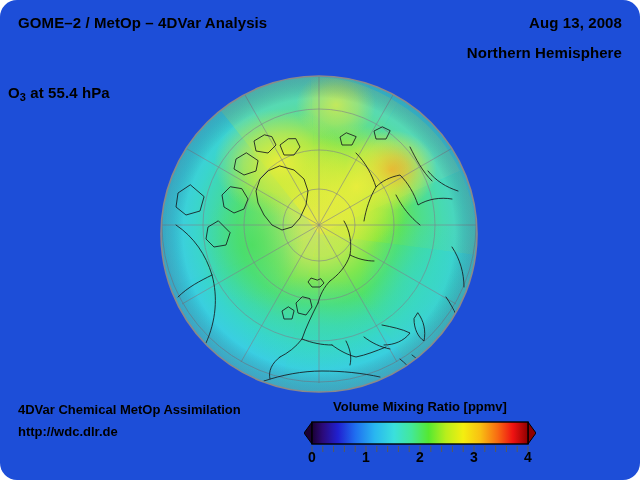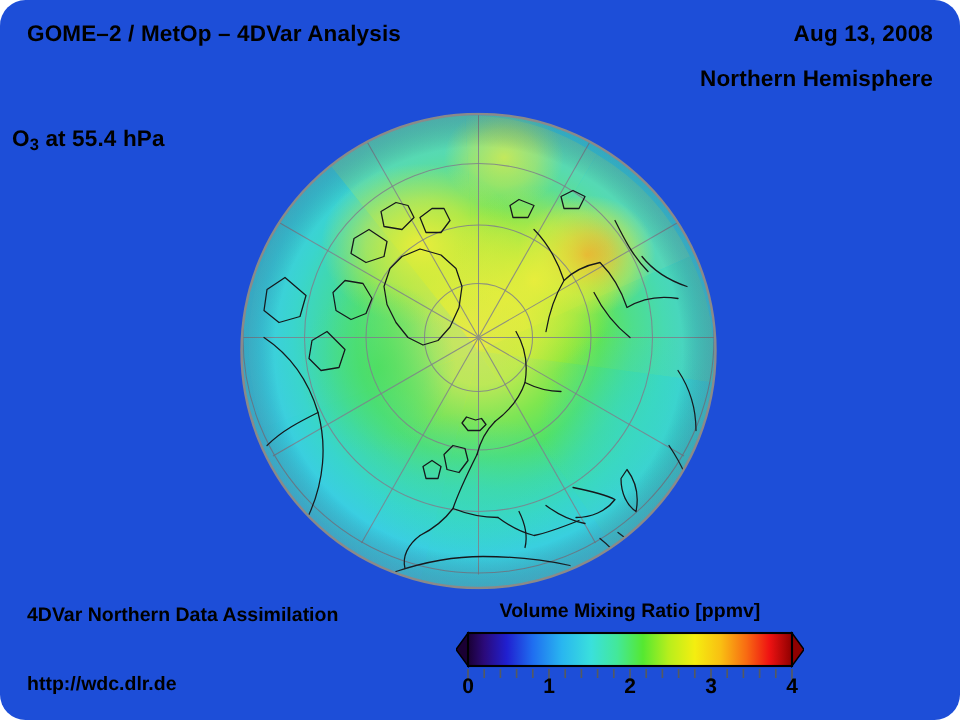--- a/index.html
+++ b/index.html
@@ -57,21 +57,21 @@
   
   .foot {
     position: absolute;
     left: 18px;
     font-weight: bold;
     font-size: 13px;
     white-space: nowrap;
   }
   #foot-l1 { top: 402px; }
   #foot-l2 { top: 427px; }
-  #foot-l3 { top: 448px; }
+  #foot-l3 { top: 424px; }
 
   
   #cbar-block {
     position: absolute;
     left: 312px;
     top: 399px;
     width: 196px;
     height: 76px;
   }
   #cbar-title {
@@ -284,21 +284,21 @@
           <path d="M278 274 C 288 282, 296 292, 300 302"></path>
         </g>
 
         <circle cx="159" cy="159" r="158" fill="url(#limb)"></circle>
       </g>
 
       <circle cx="159" cy="159" r="158" fill="none" stroke="#8a8a8a" stroke-width="1.6"></circle>
     </svg>
   </div>
 
-  <div class="foot" id="foot-l1">4DVar Northern Data Assimilation</div>
+  <div class="foot" id="foot-l1">4DVar Chemical MetOp Assimilation</div>
   <div class="foot" id="foot-l3">http://wdc.dlr.de</div>
 
   <div id="cbar-block">
     <div id="cbar-title">Volume Mixing Ratio [ppmv]</div>
 
     <svg id="cbar-svg" viewBox="0 0 232 54" xmlns="http://www.w3.org/2000/svg">
       <defs>
         <linearGradient id="cbar-grad" x1="0" y1="0" x2="1" y2="0">
             <stop offset="0%" stop-color="#1a0033"></stop>
             <stop offset="5%" stop-color="#2b0a7a"></stop>

